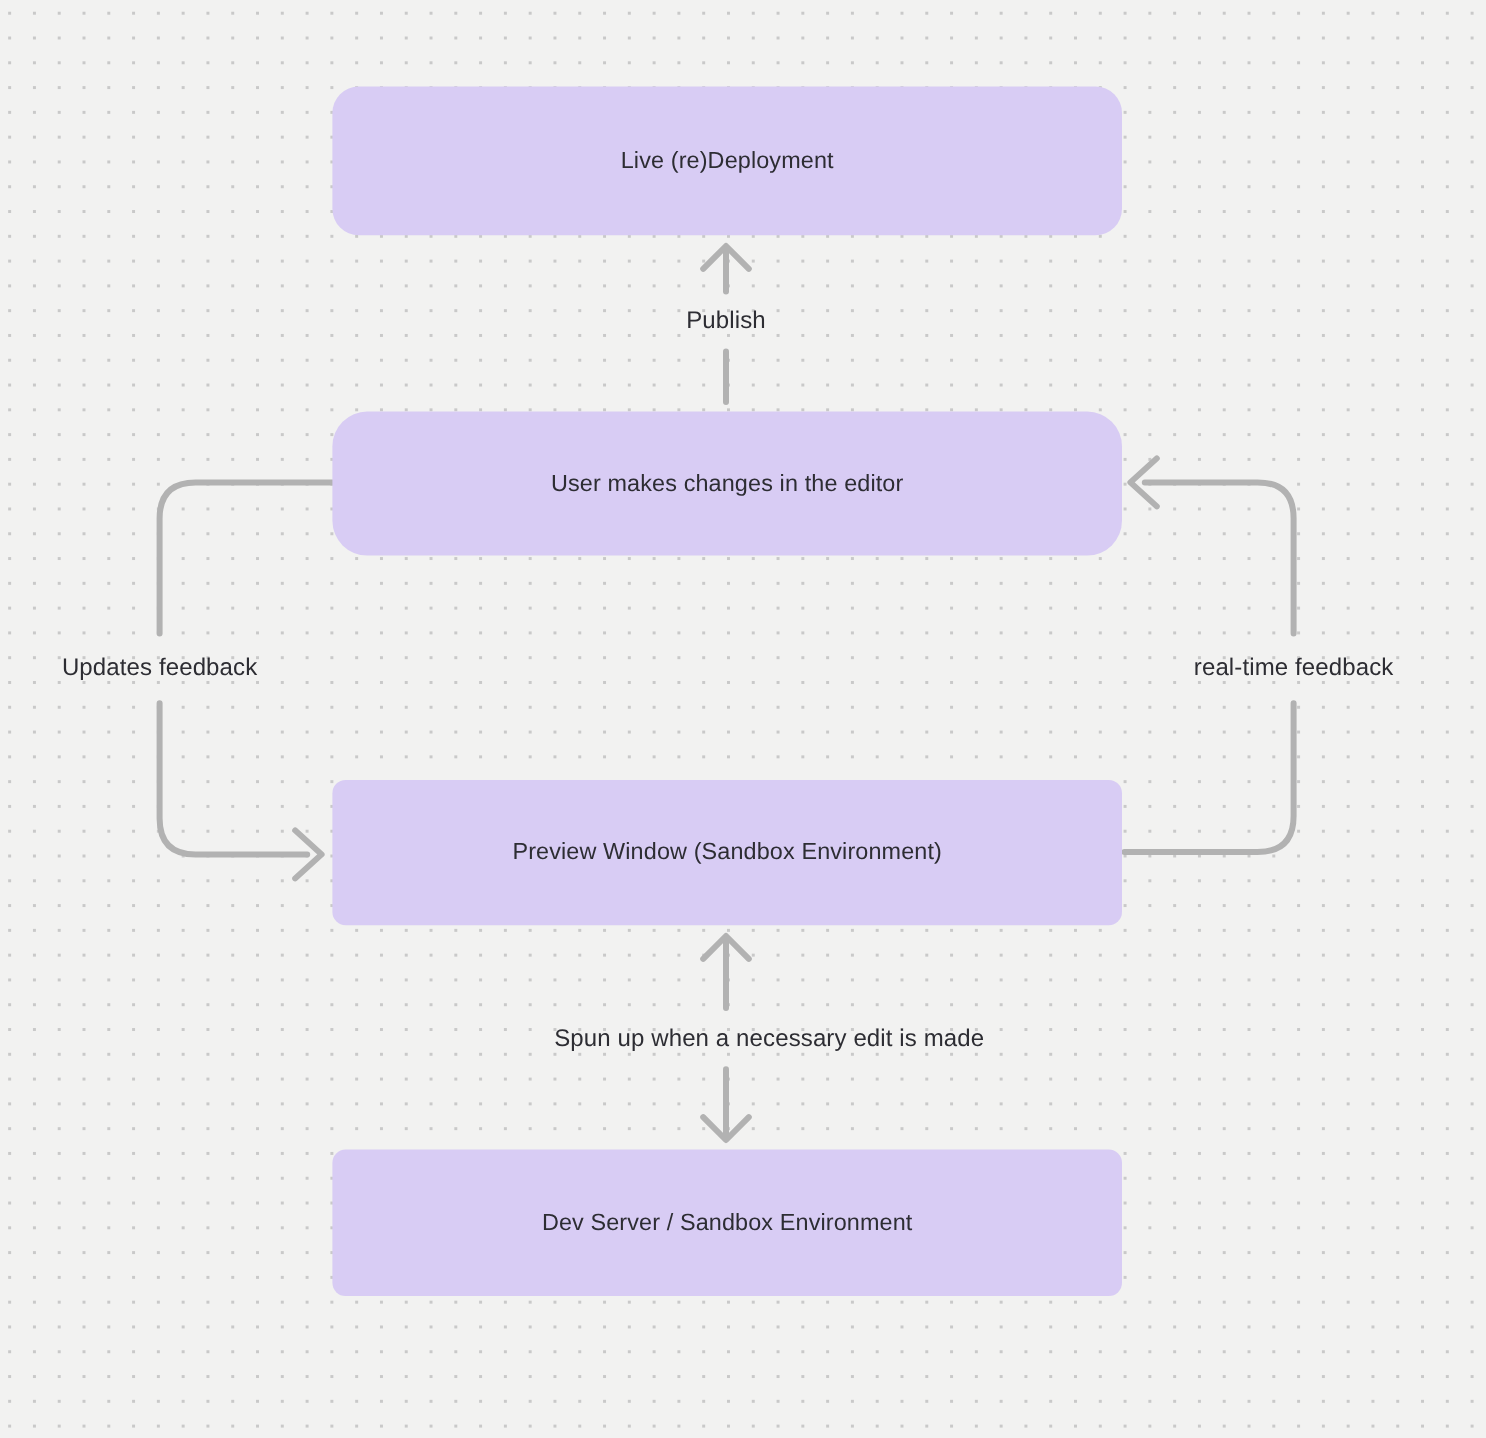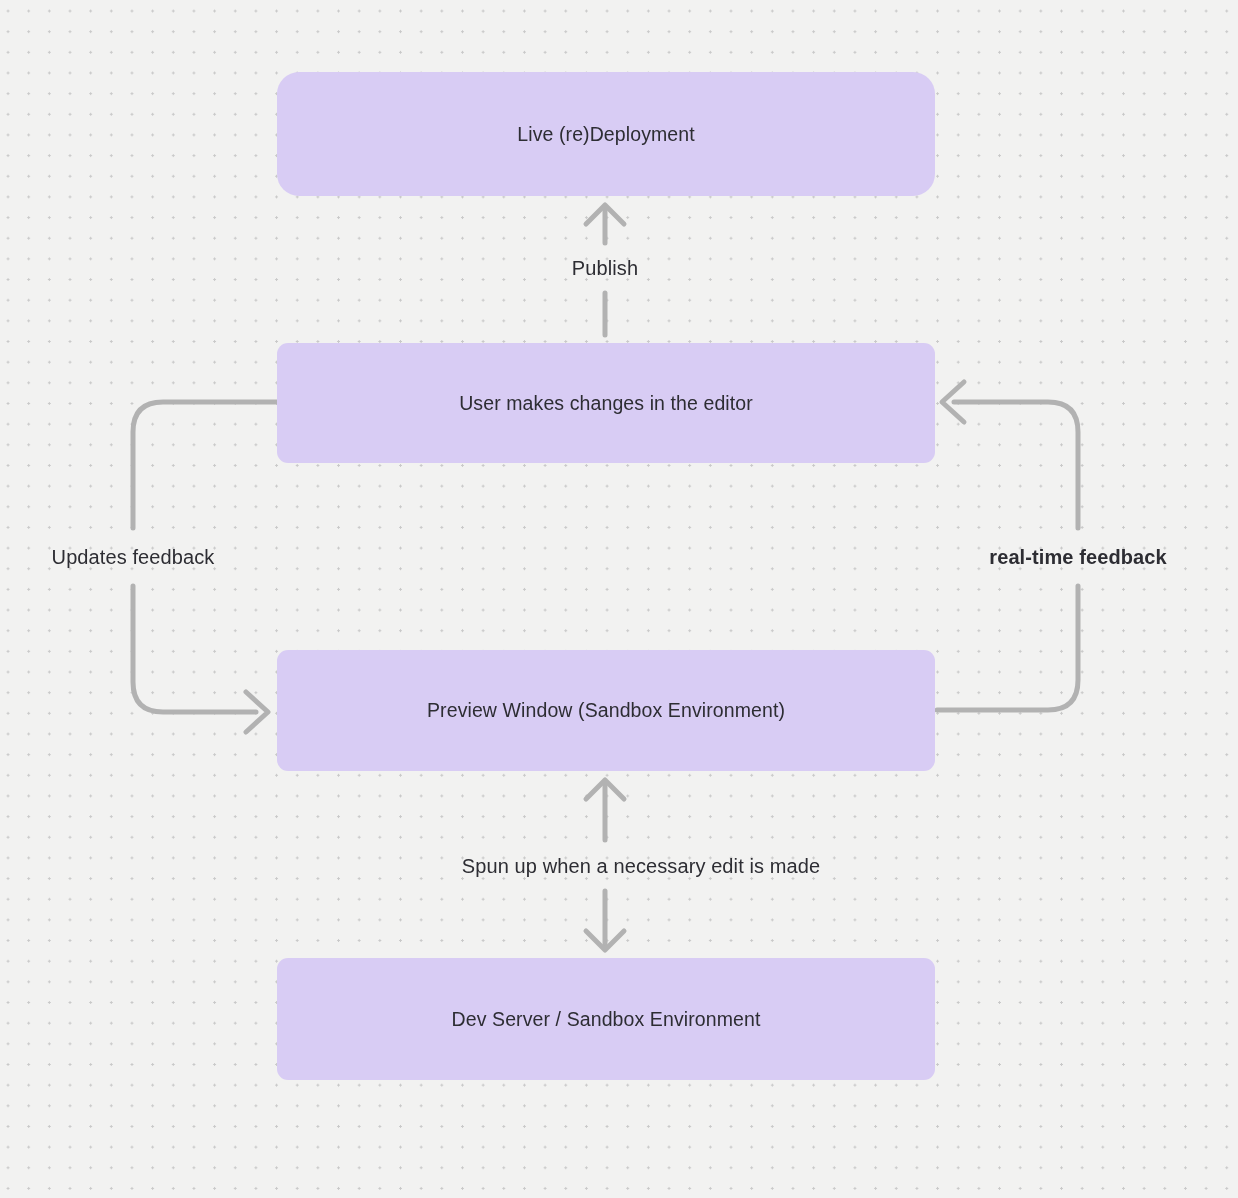--- a/index.html
+++ b/index.html
@@ -35,35 +35,35 @@
     justify-content:center;
   }
   .node-label{
     font-size:19.5px;
     font-weight:400;
     color:var(--text);
     letter-spacing:0.1px;
     text-align:center;
   }
   #node-live{top:72px;height:124px;border-radius:22px;}
-  #node-editor{top:343px;height:120px;}
+  #node-editor{top:343px;height:120px;border-radius:29px;}
   #node-preview{top:650px;height:121px;}
   #node-devserver{top:958px;height:122px;}
   .edge-label{
     position:absolute;
     transform:translate(-50%,-50%);
     font-size:20px;
     font-weight:400;
     color:var(--text);
     white-space:nowrap;
     letter-spacing:0.1px;
   }
   #label-publish{left:605px;top:268px;}
   #label-updates{left:133px;top:557px;}
-  #label-feedback{left:1078px;top:557px;font-weight:bold;}
+  #label-feedback{left:1078px;top:557px;}
   #label-spunup{left:641px;top:866px;}
   svg.edges{
     position:absolute;
     inset:0;
     width:1238px;height:1198px;
     pointer-events:none;
   }
   svg.edges path, svg.edges polyline{
     fill:none;
     stroke:var(--arrow);

